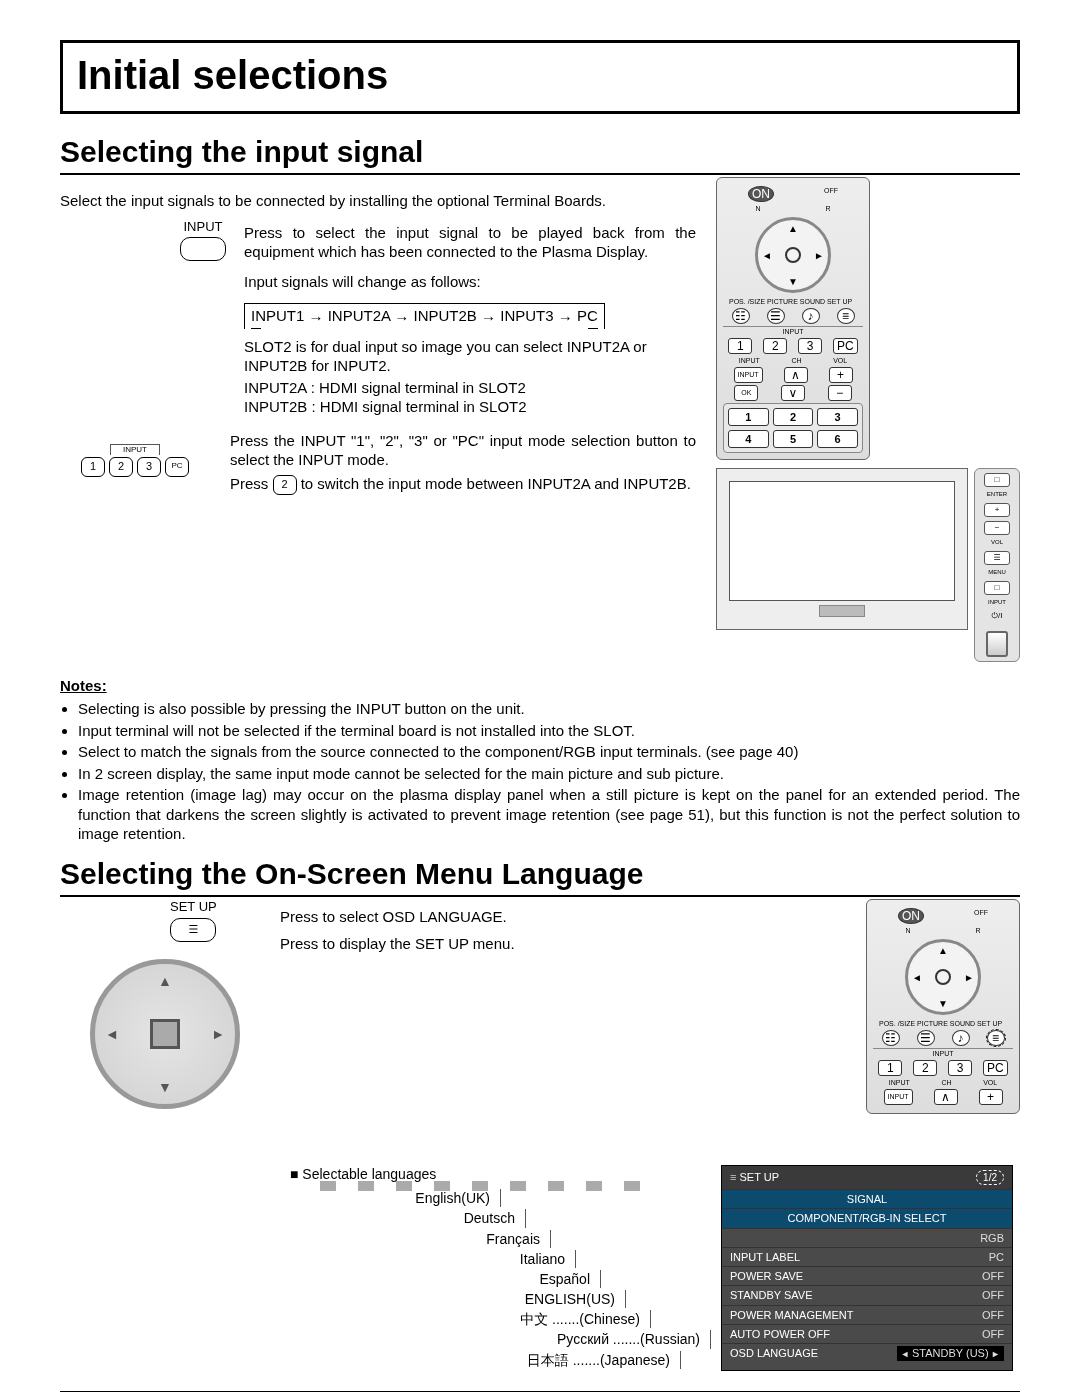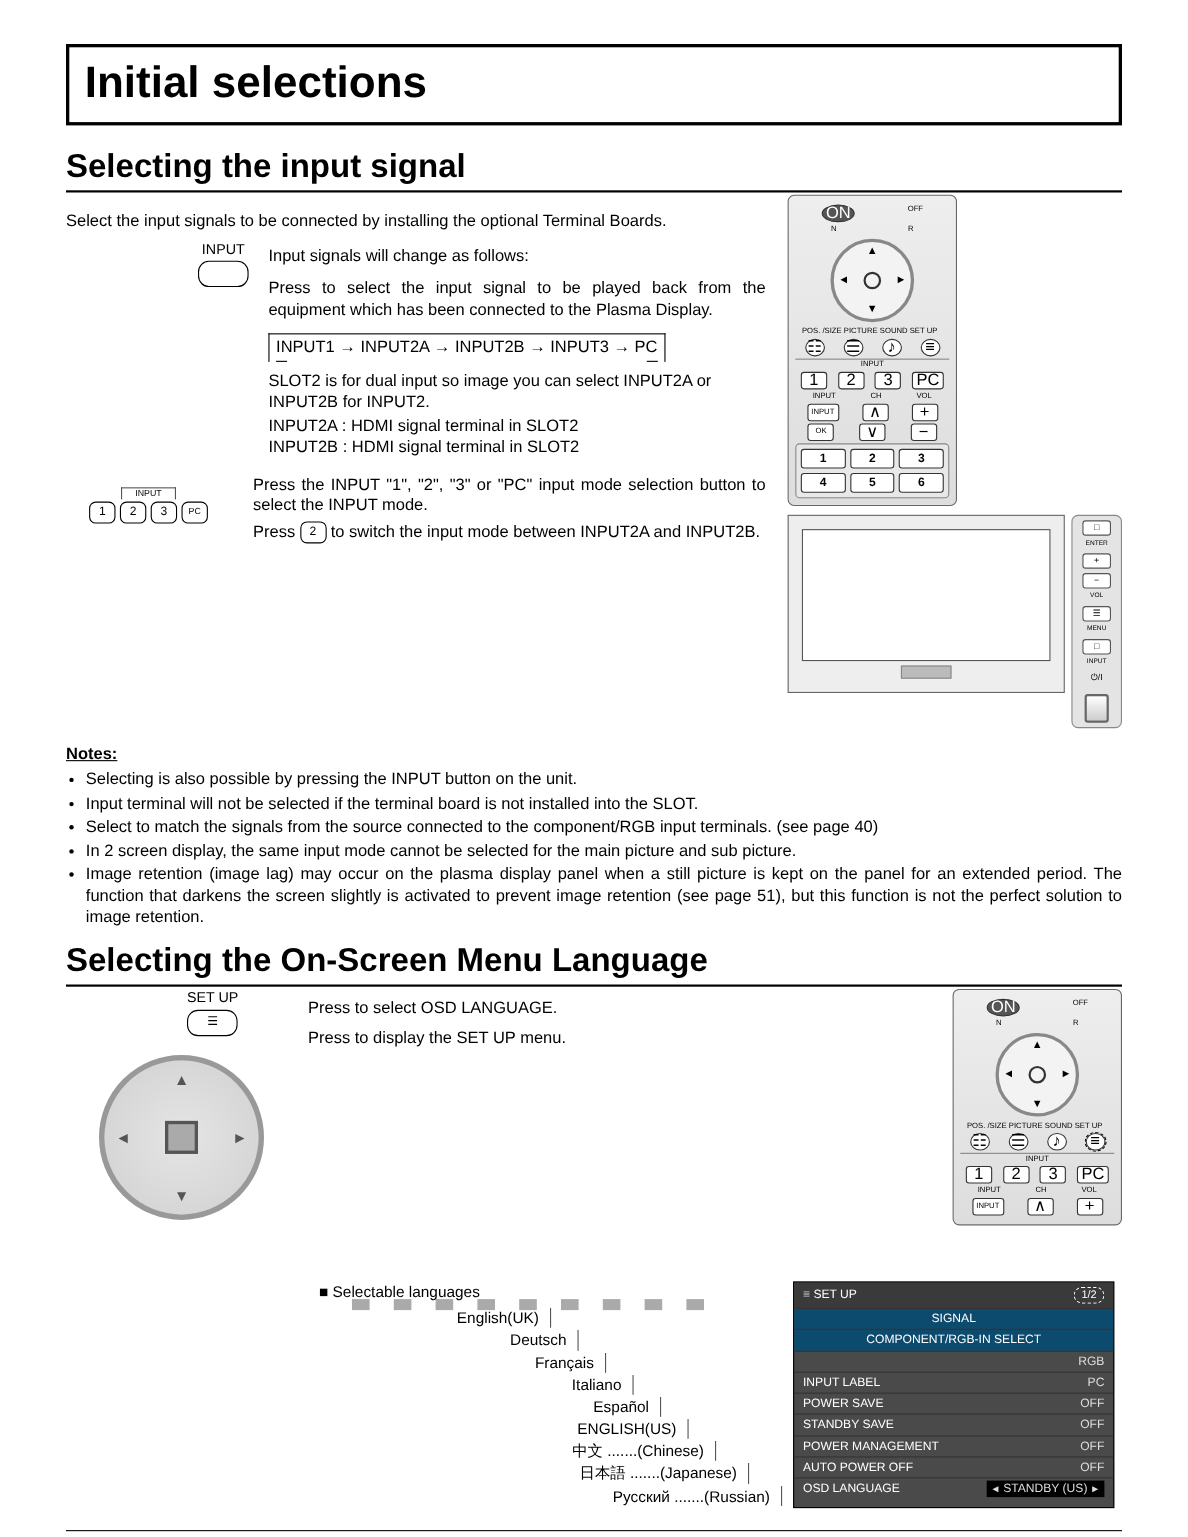--- a/index.html
+++ b/index.html
@@ -43,21 +43,21 @@
     border-radius: 6px;
     background: linear-gradient(#eee,#ddd);
     padding: 6px;
     font-size: 9px;
     text-align: center;
   }
   .remote-box .small { font-size: 7px; }
   .remote-row { display:flex; justify-content:space-around; margin:2px 0; }
   .rbtn {
     border:1px solid #333; border-radius:3px; background:#fff;
-    min-width:16px; height:14px; line-height:14px; font-size:15px;
+    min-width:16px; height:14px; line-height:14px; font-size:12px;
     display:inline-block; padding:0 3px;
   }
   .rbtn.on { background:#555; color:#fff; border-radius:50%; }
   .rbtn.round { border-radius:50%; width:14px; height:14px; padding:0; }
   .dpad {
     width: 70px; height: 70px; border: 3px solid #888; border-radius: 50%;
     margin: 4px auto; position: relative; background:#f3f3f3;
   }
   .dpad::before {
     content:''; position:absolute; top:50%; left:50%; width:12px; height:12px;
@@ -233,22 +233,22 @@
 <div class="row1">
   <div class="maincol">
     <p class="intro">Select the input signals to be connected by installing the optional Terminal Boards.</p>
 
     <div class="input-label-block">
       <div class="keycap-stack">
         <div class="keycap-label">INPUT</div>
         <span class="keycap">&nbsp;</span>
       </div>
       <div style="flex:1;">
+        <div class="body-text" style="text-align:justify;">Press to select the input signal to be played back from the equipment which has been connected to the Plasma Display.</div>
         <div class="body-text">Input signals will change as follows:</div>
-        <div class="body-text" style="text-align:justify;">Press to select the input signal to be played back from the equipment which has been connected to the Plasma Display.</div>
         <div class="flow-box">
           <span>INPUT1 → INPUT2A → INPUT2B → INPUT3 → PC</span>
           <div class="fl-bottom">
               <span></span>
               <span></span>
             </div>
         </div>
         <div style="margin-bottom:2px;">SLOT2 is for dual input so image you can select INPUT2A or INPUT2B for INPUT2.</div>
         <div>INPUT2A : HDMI signal terminal in SLOT2</div>
         <div>INPUT2B : HDMI signal terminal in SLOT2</div>
@@ -445,22 +445,22 @@
           <span></span>
           <span></span>
         </div>
       <div class="li-row r1">English(UK)</div>
       <div class="li-row r2">Deutsch</div>
       <div class="li-row r3">Français</div>
       <div class="li-row r4">Italiano</div>
       <div class="li-row r5">Español</div>
       <div class="li-row r6">ENGLISH(US)</div>
       <div class="li-row r7">中文 .......(Chinese)</div>
+      <div class="li-row r9">Русский .......(Russian)</div>
       <div class="li-row r8">日本語 .......(Japanese)</div>
-      <div class="li-row r9">Русский .......(Russian)</div>
     </div>
   </div>
 
   <div class="osd-menu">
     <div class="title-row">
       <span class="ticon">SET UP</span>
       <span class="page-dots">1/2</span>
     </div>
     <div class="mrow center">SIGNAL</div>
     <div class="mrow center">COMPONENT/RGB-IN SELECT</div>

